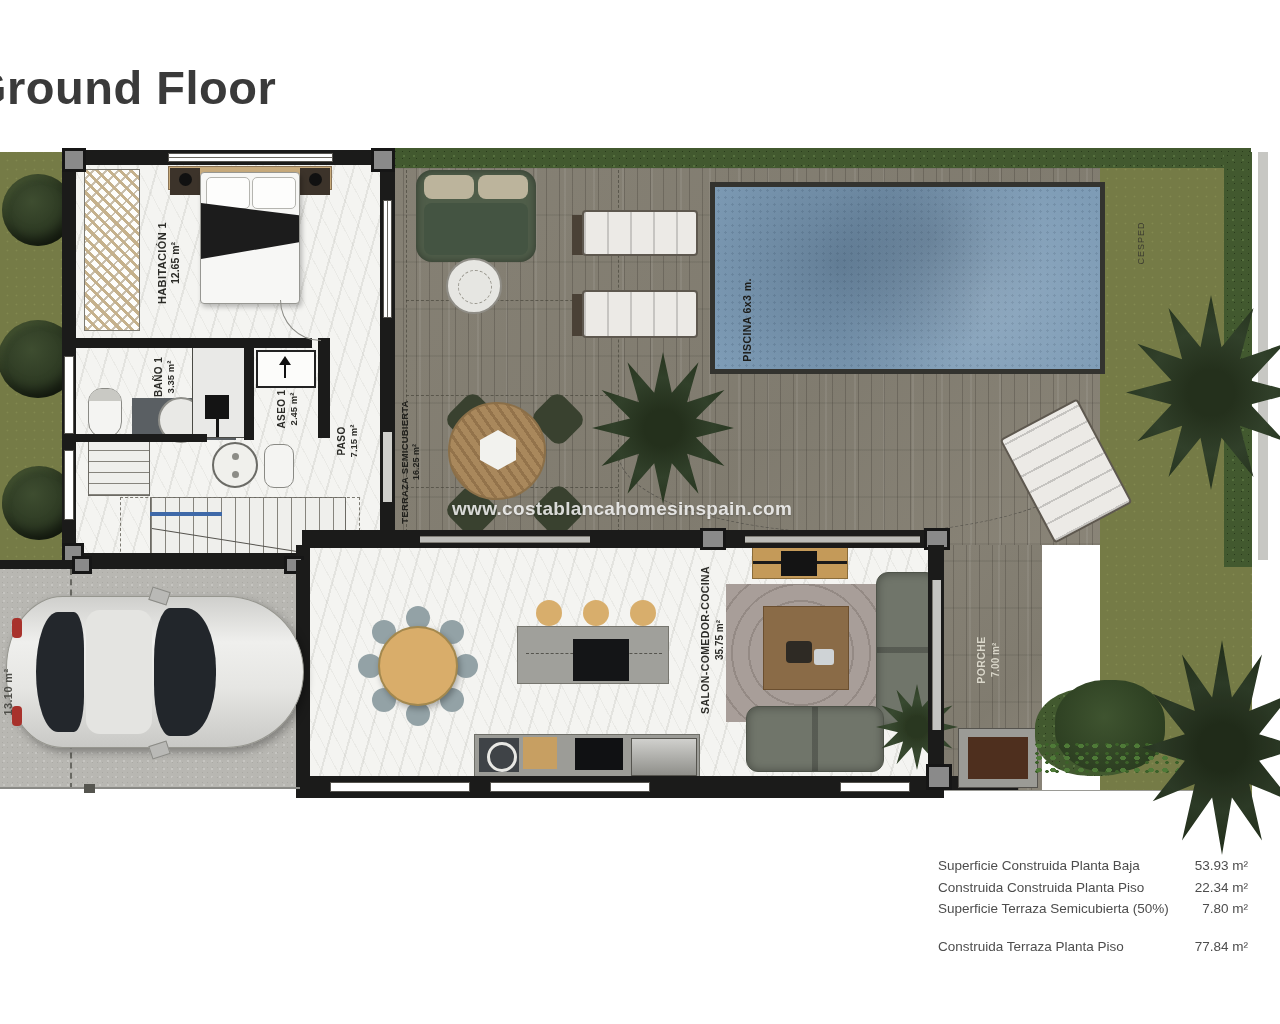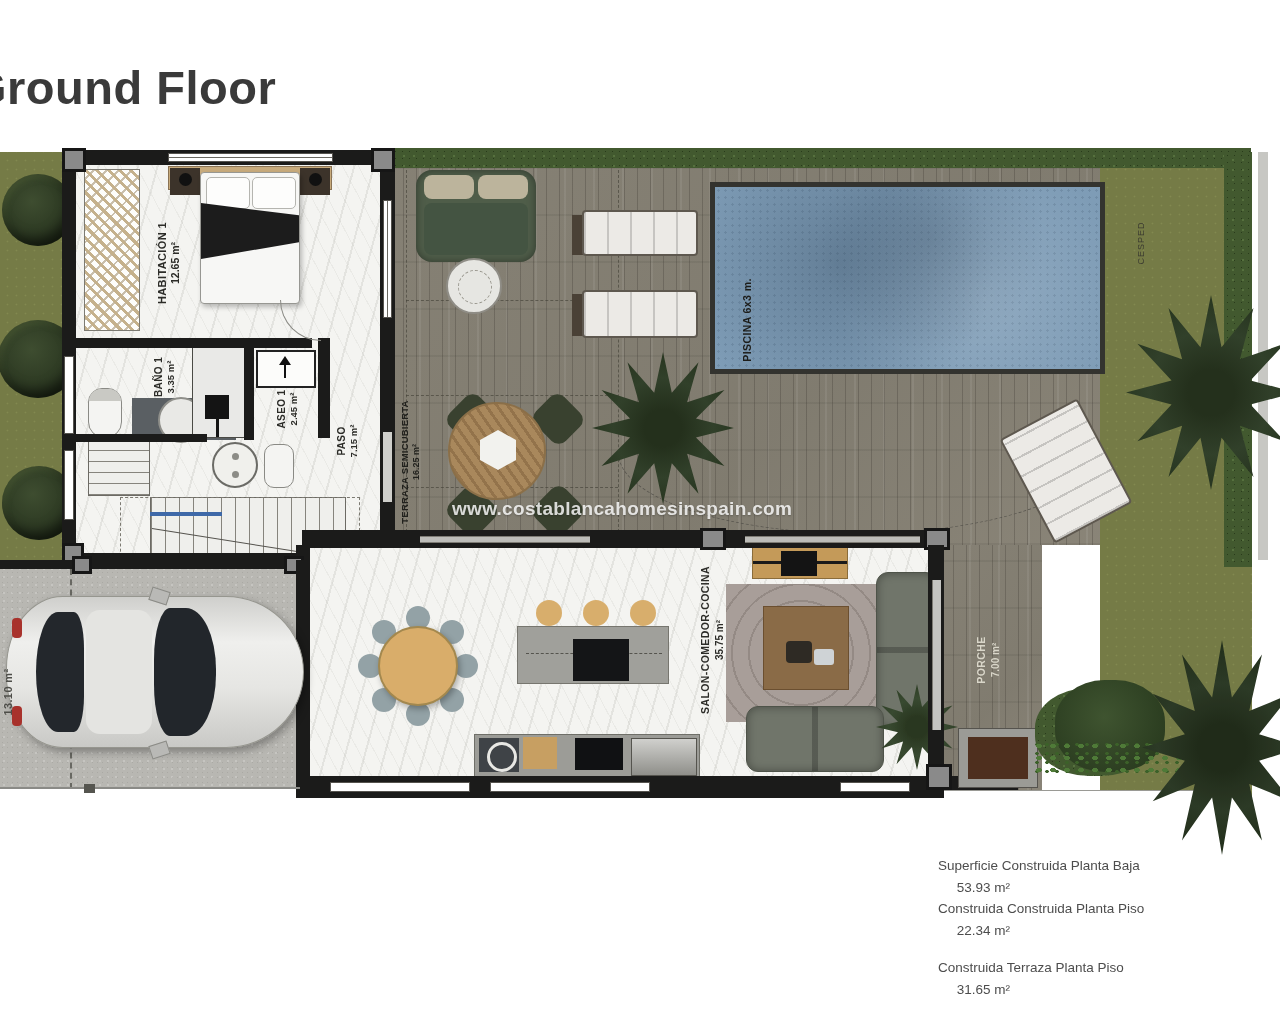--- a/index.html
+++ b/index.html
@@ -65,21 +65,21 @@
   .vlabel .nm{font-size:11px;letter-spacing:.4px;}
   .vlabel .ar{font-size:10.5px;}
   
   .title{position:absolute;left:-30px;top:60px;font-size:47px;font-weight:bold;color:#3a3a3a;letter-spacing:.5px;}
   
   .watermark{position:absolute;left:452px;top:498px;width:330px;text-align:center;
     color:rgba(255,255,255,.82);font-weight:bold;font-size:19px;letter-spacing:.3px;
     text-shadow:0 1px 2px rgba(0,0,0,.25);}
   
   .summary{position:absolute;left:938px;top:855px;width:310px;font-size:13.5px;color:#4d4d4d;}
-  .summary .row{display:flex;line-height:1.6;flex-direction:column;}
+  .summary .row{display:flex;line-height:1.6;}
   .summary .lbl{flex:1;}
   .summary .val{width:72px;text-align:right;}
   .summary .total{font-weight:bold;color:#383838;margin-top:8px;}
   .summary .last{margin-top:16px;}
   .herring{background-color:#fdfdfb;border:1px solid #7c7a72;box-sizing:border-box;
     background-image:repeating-linear-gradient(45deg, #c5b18c 0 3px, transparent 3px 8px),
                      repeating-linear-gradient(-45deg, rgba(150,130,95,.5) 0 2px, transparent 2px 9px);}
   .stairs{background:#efefec;border:1px solid #6c6a64;box-sizing:border-box;
     background-image:repeating-linear-gradient(90deg, #86847d 0 1px, transparent 1px 14px);}
   .stairs2{background:#efefec;border:1px solid #6c6a64;box-sizing:border-box;
@@ -327,17 +327,21 @@
 
 <div class="summary">
   <div class="row">
     <span class="lbl">Superficie Construida Planta Baja</span>
     <span class="val">53.93 m²</span>
   </div>
   <div class="row">
     <span class="lbl">Construida Construida Planta Piso</span>
     <span class="val">22.34 m²</span>
   </div>
+  <div class="row">
+    <span class="lbl">Superficie Terraza Semicubierta (50%)</span>
+    <span class="val">7.80 m²</span>
+  </div>
   <div class="row last">
     <span class="lbl">Construida Terraza Planta Piso</span>
-    <span class="val">31.65 m²</span>
+    <span class="val">77.84 m²</span>
   </div>
 </div>
 
 </body></html>

